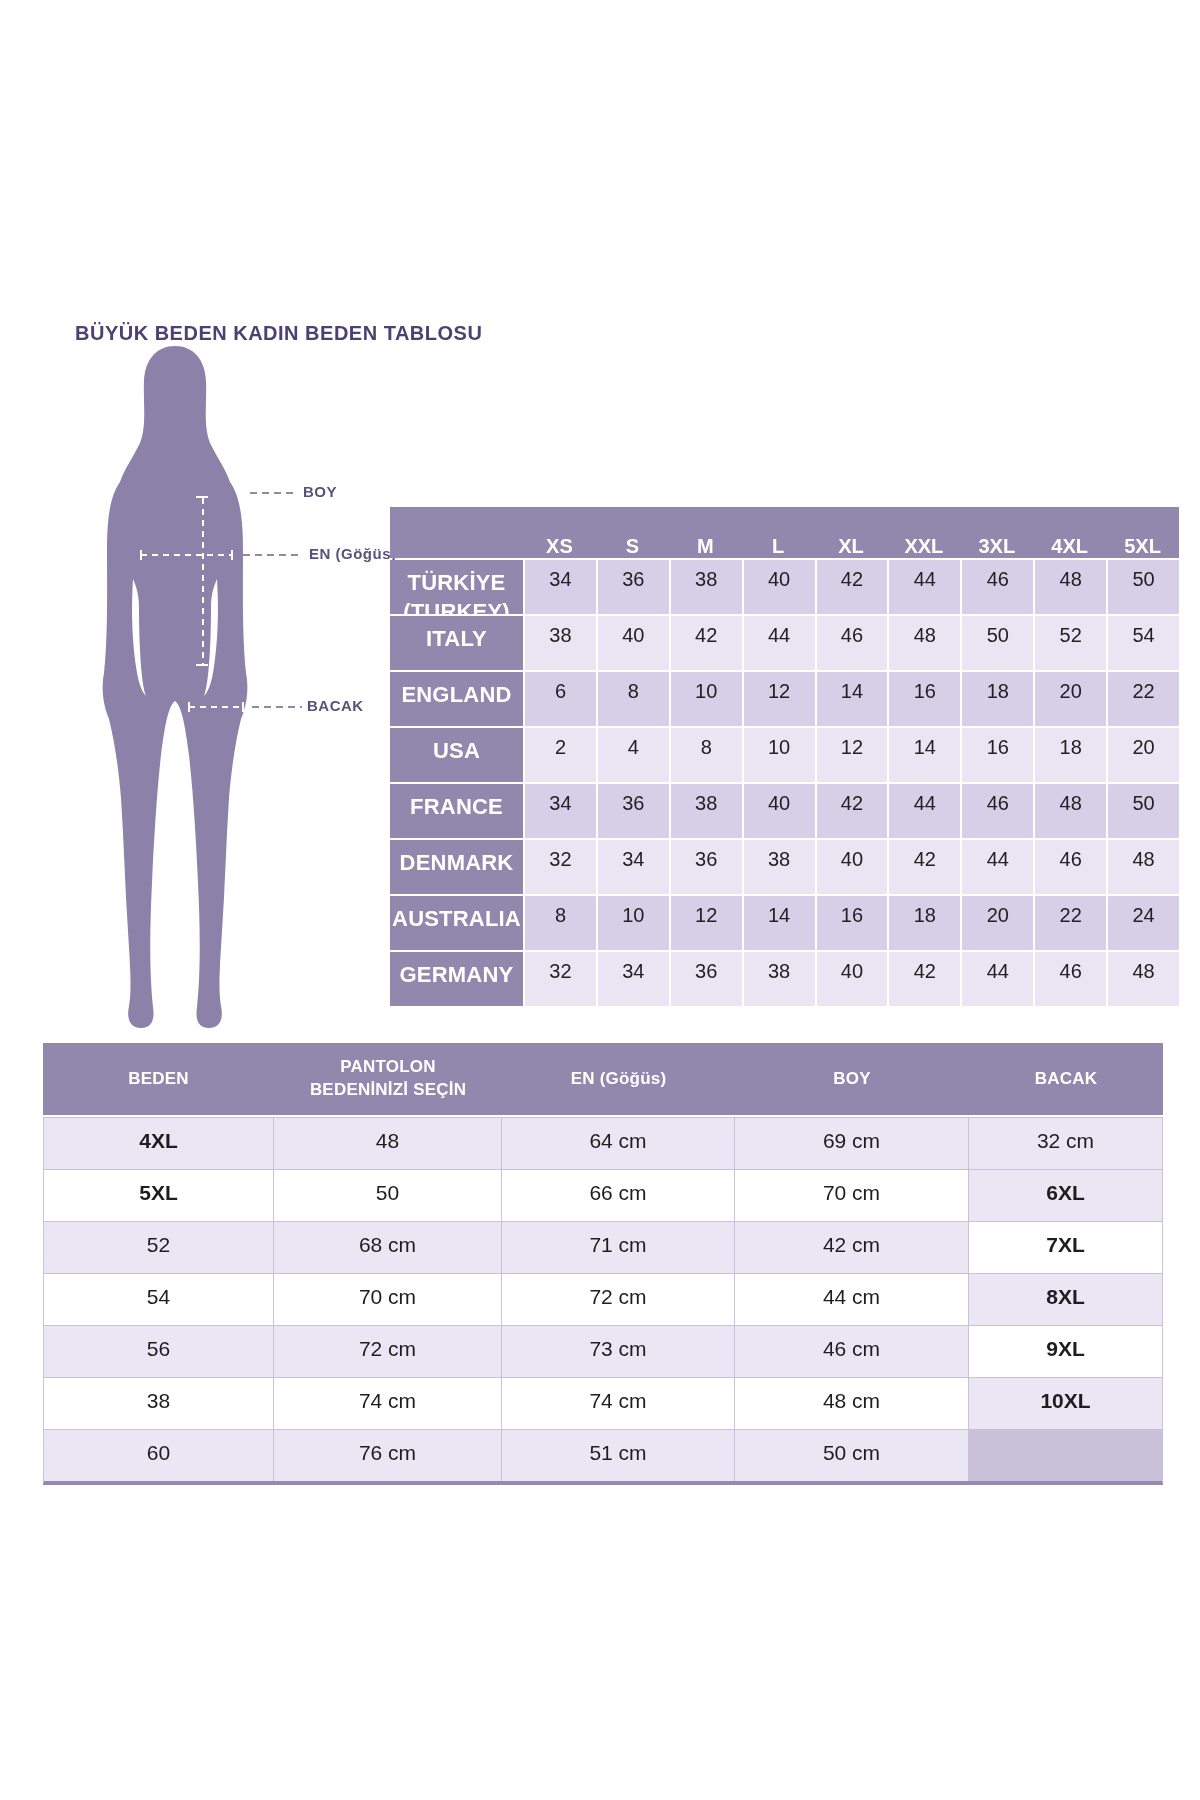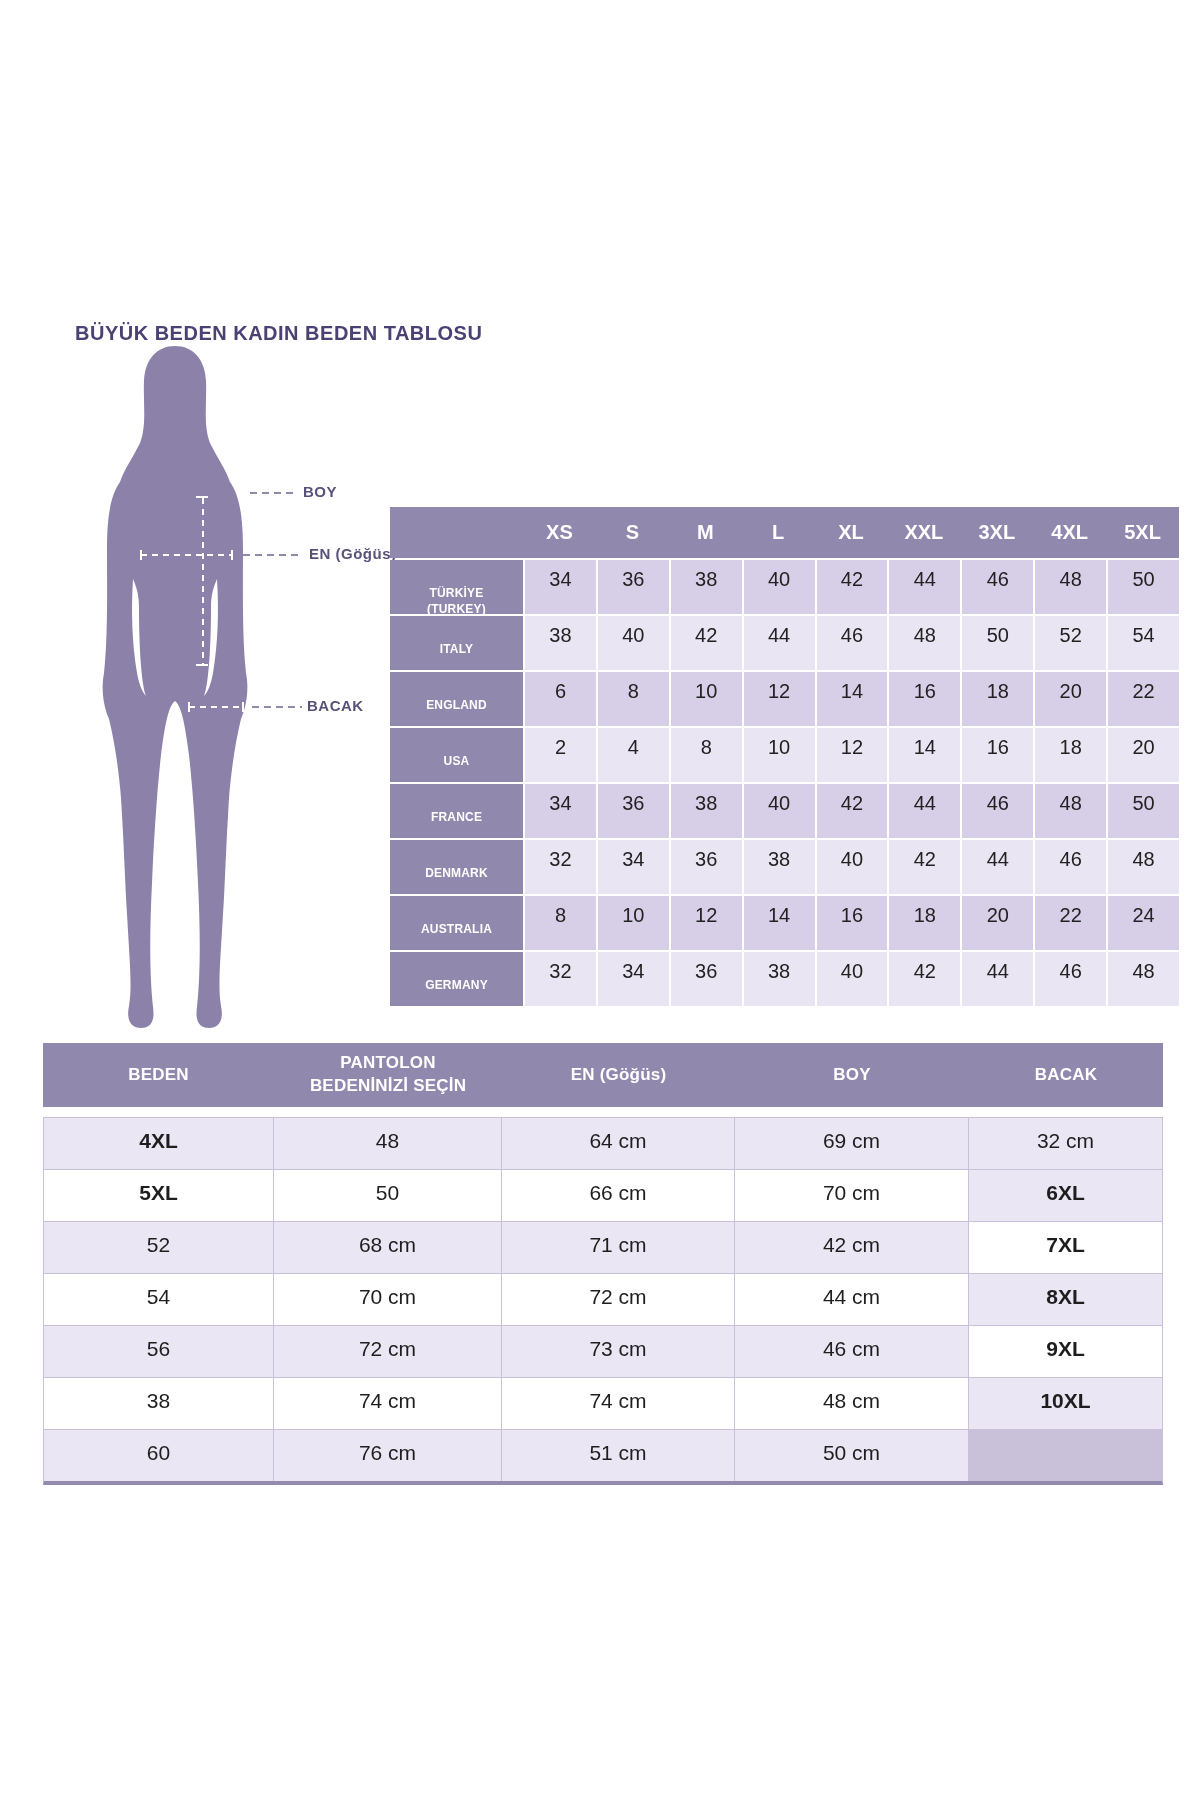--- a/index.html
+++ b/index.html
@@ -19,36 +19,36 @@
   .vdash { position:absolute; width:2px;
            background:repeating-linear-gradient(180deg,#ffffff 0,#ffffff 6px,transparent 6px,transparent 11px); }
   .gdash { position:absolute; height:2px;
            background:repeating-linear-gradient(90deg,#8f8aa8 0,#8f8aa8 7px,transparent 7px,transparent 12px); }
   .cap-v { position:absolute; width:2px; height:10px; background:#ffffff; }
   .cap-h { position:absolute; width:12px; height:2px; background:#ffffff; }
   .measure-label { position:absolute; font-size:15px; font-weight:bold; color:#585179; letter-spacing:0.5px; }
 
   
   .st-header { position:absolute; left:390px; top:507px; width:789px; height:51px;
-               background:#9188ae; display:flex; align-items:center; }
+               background:#9188ae; display:flex; align-items:flex-end; }
   .st-header .corner { width:133px; }
   .st-header .colhead { flex:1; text-align:center; color:#ffffff; font-weight:bold; font-size:20px; }
 
   #size-grid { position:absolute; left:390px; top:560px; width:789px;
                display:grid; grid-template-columns:133px repeat(9,1fr);
                grid-auto-rows:54px; gap:2px; }
-  .region-cell { background:#9188ae; color:#ffffff; font-weight:bold; font-size:12px;
-                 text-align:center; padding-top:26px; white-space:pre-line; line-height:1.3;
+  .region-cell { background:#9188ae; color:#ffffff; font-weight:bold; font-size:22px;
+                 text-align:center; padding-top:9px; white-space:pre-line; line-height:1.3;
                  letter-spacing:0.2px; }
   .size-cell { text-align:center; font-size:20px; color:#222222; padding-top:8px; }
   .size-cell.dark  { background:#d7cfe8; }
   .size-cell.light { background:#eae5f3; }
 
   
-  .mt-header { position:absolute; left:43px; top:1043px; width:1120px; height:64px;
+  .mt-header { position:absolute; left:43px; top:1043px; width:1120px; height:72px;
                background:#9188ae; display:grid;
                grid-template-columns:231px 228px 233px 234px 194px; align-items:center; }
   .mt-header .colhead { text-align:center; color:#ffffff; font-weight:bold; font-size:17px;
                         white-space:pre-line; line-height:1.35; letter-spacing:0.2px; }
 
   #measure-grid { position:absolute; left:43px; top:1117px; width:1120px;
                   display:grid; grid-template-columns:229px 227px 232px 233px 1fr;
                   grid-auto-rows:51px; gap:1px; background:#c9c0da;
                   border:1px solid #c9c0da; border-bottom:4px solid #948aae; }
   .m-cell { text-align:center; font-size:21px; color:#1e1e1e; padding-top:11px; }

